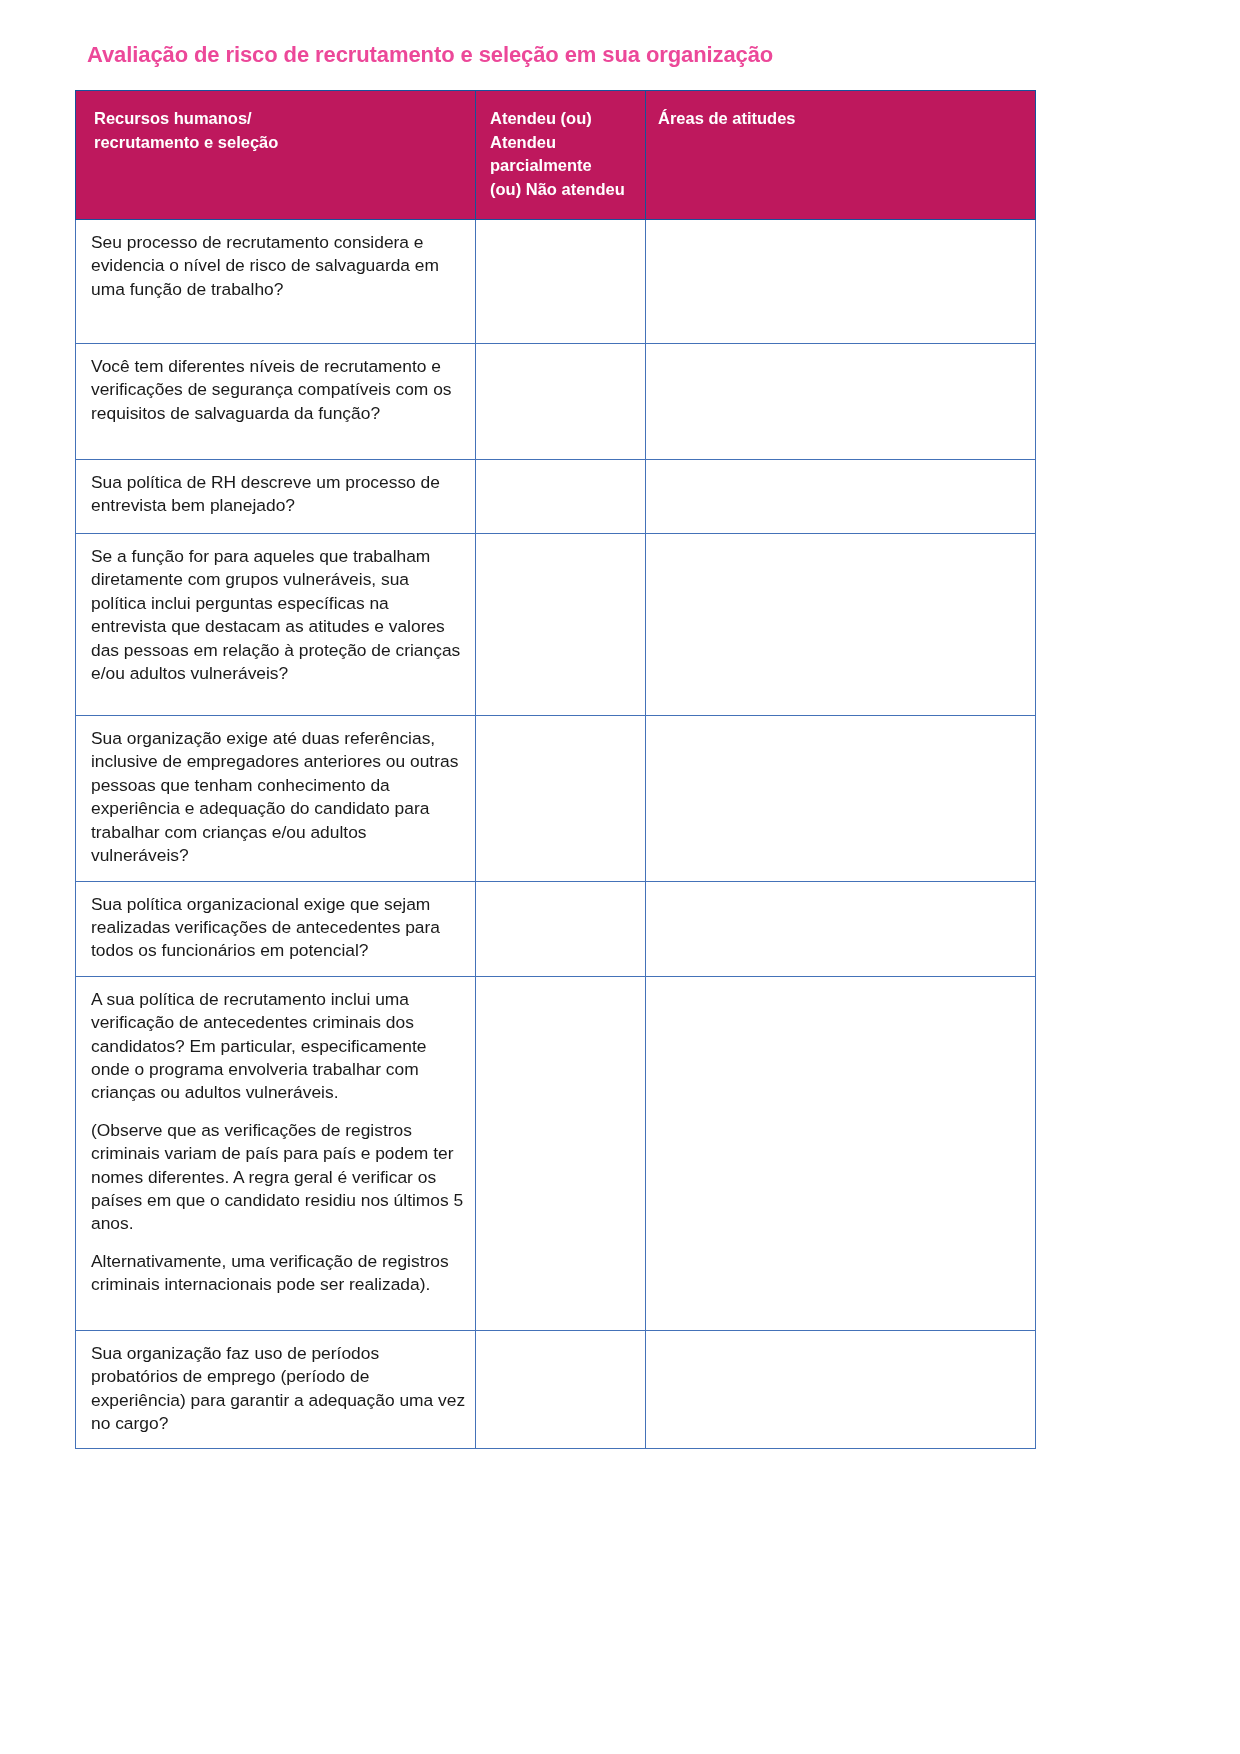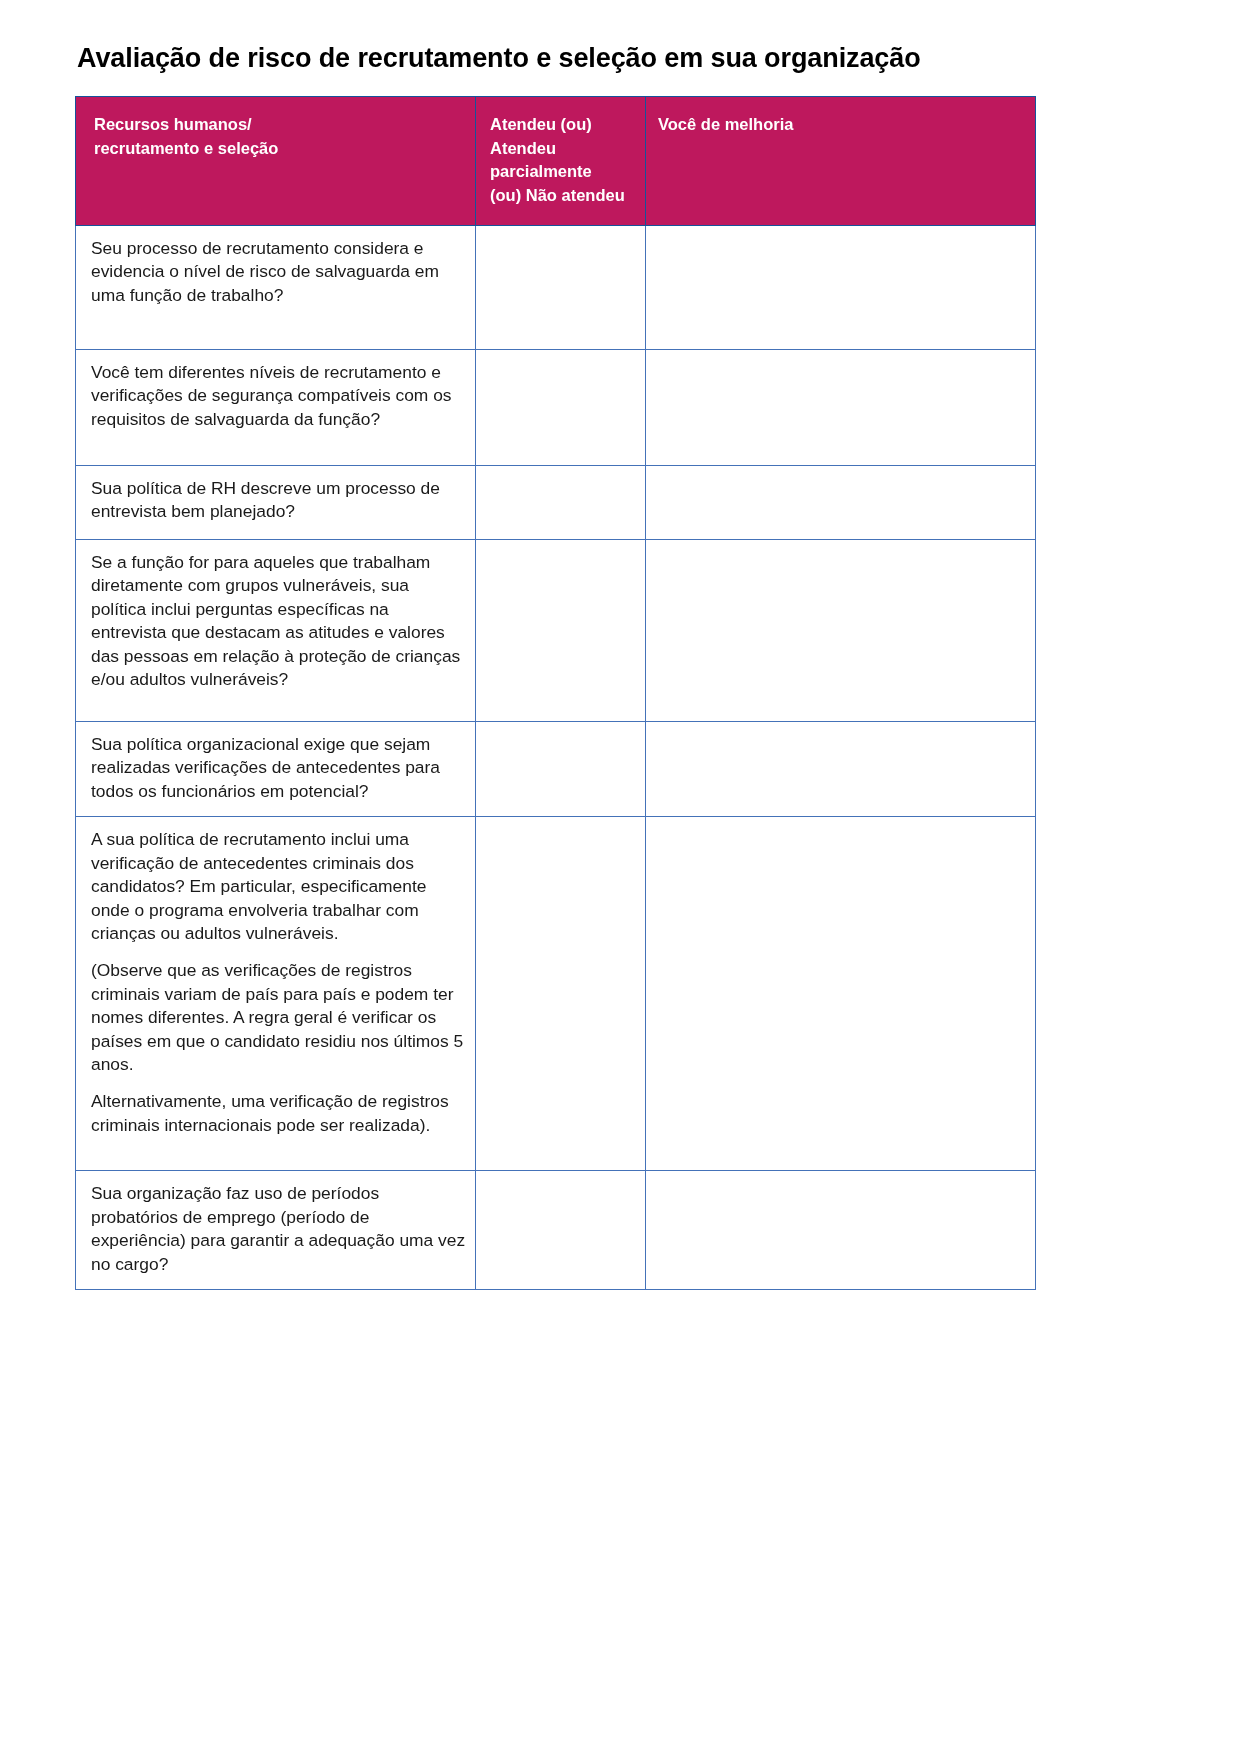--- a/index.html
+++ b/index.html
@@ -14,25 +14,25 @@
     -webkit-font-smoothing: antialiased;
   }
   .page {
     position: relative;
     width: 1240px;
     height: 1754px;
     box-sizing: border-box;
     padding: 42px 70px 0 75px;
   }
   .doc-title {
-    color: #000000;
-    font-size: 27px;
+    color: #ec4899;
+    font-size: 22px;
     font-weight: bold;
     letter-spacing: -0.1px;
-    margin: 0 0 22px 2px;
+    margin: 0 0 22px 12px;
     line-height: 1.2;
   }
   table.assessment {
     border-collapse: collapse;
     width: 960px;
     table-layout: fixed;
   }
   table.assessment col.c1 { width: 400px; }
   table.assessment col.c2 { width: 170px; }
   table.assessment col.c3 { width: 390px; }
@@ -102,21 +102,21 @@
           <div>Recursos humanos/</div>
           <div>recrutamento e seleção</div>
         </th>
         <th class="h2">
           <div>Atendeu (ou)</div>
           <div>Atendeu</div>
           <div>parcialmente</div>
           <div>(ou) Não atendeu</div>
         </th>
         <th class="h3">
-          <div>Você de melhoria</div>
+          <div>Áreas de atitudes</div>
         </th>
       </tr>
     </thead>
     <tbody>
 
       <tr class="r0">
         <td class="q">Seu processo de recrutamento considera e evidencia o nível de risco de salvaguarda em uma função de trabalho?</td>
         <td class="blank"></td>
         <td class="blank"></td>
       </tr>
@@ -133,20 +133,25 @@
         <td class="blank"></td>
       </tr>
 
 
       <tr class="r4">
         <td class="q">Se a função for para aqueles que trabalham diretamente com grupos vulneráveis, sua política inclui perguntas específicas na entrevista que destacam as atitudes e valores das pessoas em relação à proteção de crianças e/ou adultos vulneráveis?</td>
         <td class="blank"></td>
         <td class="blank"></td>
       </tr>
 
+      <tr class="r5">
+        <td class="q">Sua organização exige até duas referências, inclusive de empregadores anteriores ou outras pessoas que tenham conhecimento da experiência e adequação do candidato para trabalhar com crianças e/ou adultos vulneráveis?</td>
+        <td class="blank"></td>
+        <td class="blank"></td>
+      </tr>
 
       <tr class="r6">
         <td class="q">Sua política organizacional exige que sejam realizadas verificações de antecedentes para todos os funcionários em potencial?</td>
         <td class="blank"></td>
         <td class="blank"></td>
       </tr>
 
       <tr class="r7">
         <td class="q">
           <p>A sua política de recrutamento inclui uma verificação de antecedentes criminais dos candidatos? Em particular, especificamente onde o programa envolveria trabalhar com crianças ou adultos vulneráveis.</p>

